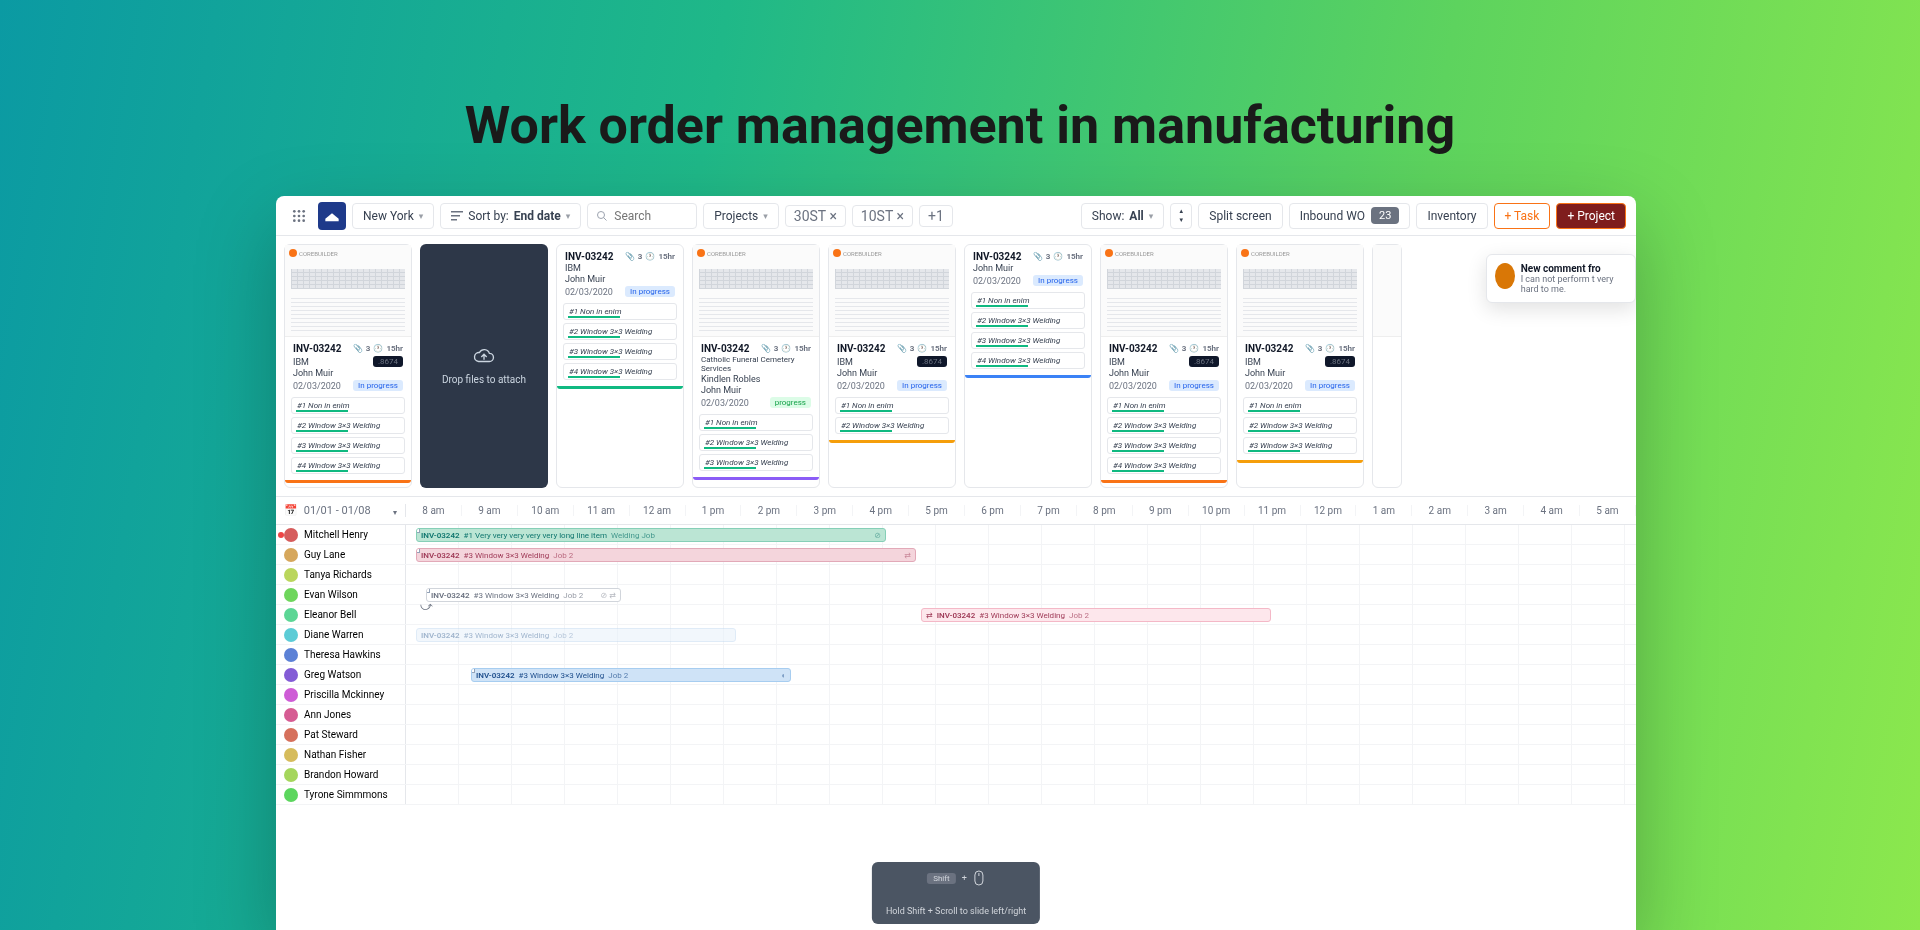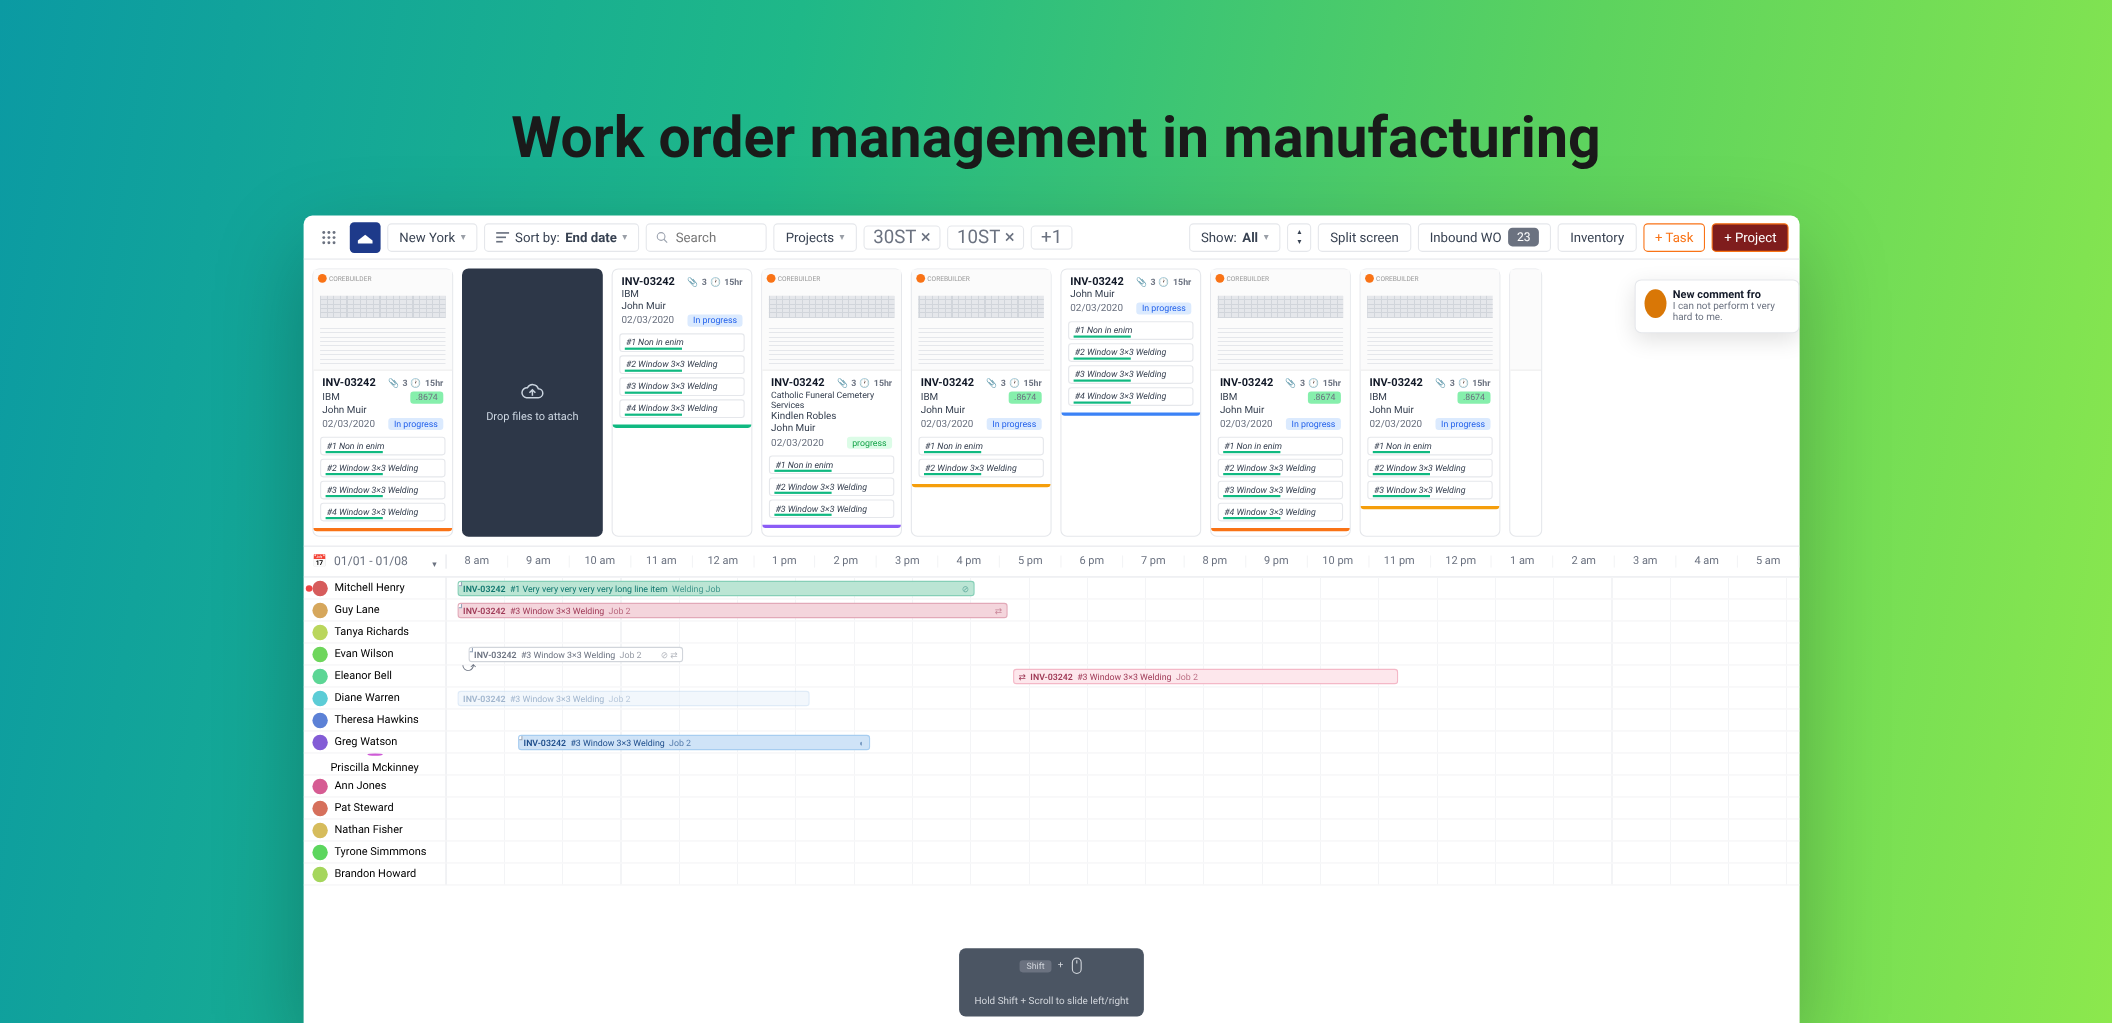--- a/index.html
+++ b/index.html
@@ -9,40 +9,40 @@
 .toolbar{display:flex;align-items:center;height:40px;padding:0 10px;gap:6px;border-bottom:1px solid #e5e7eb;font-size:12px;color:#374151;}
 .tb-btn{display:flex;align-items:center;gap:5px;height:26px;padding:0 10px;border:1px solid #e5e7eb;border-radius:4px;background:#fff;cursor:pointer;font-size:12px;color:#374151;}
 .tb-btn.orange{background:#fff;border-color:#f97316;color:#f97316;}
 .tb-btn.orange-fill{background:#7f1d1d;border-color:#f97316;color:#fff;}
 .tb-btn .chev{font-size:9px;opacity:.5;}
 .tb-logo{width:28px;height:28px;background:#1e3a8a;border-radius:4px;display:flex;align-items:center;justify-content:center;}
 .tb-logo svg{width:16px;height:14px;}
 .tb-icon{width:26px;height:26px;display:flex;align-items:center;justify-content:center;color:#6b7280;}
 .tb-search{display:flex;align-items:center;gap:6px;height:26px;padding:0 8px;border:1px solid #e5e7eb;border-radius:4px;width:110px;}
 .tb-search input{border:none;outline:none;font-size:12px;width:70px;}
-.tb-chip{height:22px;padding:0 8px;border:1px solid #e5e7eb;border-radius:4px;font-size:17px;display:flex;align-items:center;color:#6b7280;}
+.tb-chip{height:22px;padding:0 8px;border:1px solid #e5e7eb;border-radius:4px;font-size:14px;display:flex;align-items:center;color:#6b7280;}
 .tb-flex{flex:1;}
 .tb-badge{background:#6b7280;color:#fff;padding:2px 8px;border-radius:4px;font-size:11px;}
 .kanban{display:flex;gap:8px;padding:8px;overflow:hidden;height:260px;}
 .card{width:128px;min-width:128px;background:#fff;border:1px solid #e5e7eb;border-radius:6px;position:relative;display:flex;flex-direction:column;}
 .card-thumb{height:92px;background:#fbfbfb;border-bottom:1px solid #eee;position:relative;padding:4px;}
 .thumb-logo{font-size:6px;color:#999;display:flex;align-items:center;gap:2px;}
 .thumb-logo::before{content:"";width:8px;height:8px;background:#f97316;border-radius:50%;}
 .thumb-grid{position:absolute;left:6px;right:6px;top:24px;height:20px;background:repeating-linear-gradient(90deg,#d1d5db 0,#d1d5db 1px,transparent 1px,transparent 6px),repeating-linear-gradient(0deg,#d1d5db 0,#d1d5db 1px,transparent 1px,transparent 4px);background-color:#e5e7eb;}
 .thumb-lines{position:absolute;left:6px;right:6px;top:50px;height:36px;background:repeating-linear-gradient(0deg,#e5e7eb 0,#e5e7eb 1px,transparent 1px,transparent 4px);}
 .card-hdr{padding:6px 8px 2px;font-size:10px;}
 .card-inv{font-weight:700;color:#111827;display:flex;align-items:center;justify-content:space-between;}
 .card-meta{display:flex;gap:3px;font-size:8px;color:#6b7280;align-items:center;}
 .card-meta .clip::before{content:"📎";font-size:8px;}
 .card-meta .clk::before{content:"🕐";font-size:8px;}
 .card-sub{font-size:9px;color:#374151;margin-top:1px;}
 .card-date{font-size:9px;color:#6b7280;}
 .card-status{display:inline-block;font-size:8px;padding:1px 5px;border-radius:3px;background:#dbeafe;color:#2563eb;margin-left:auto;}
 .card-row{display:flex;align-items:center;justify-content:space-between;margin-top:2px;}
-.card-pill{font-size:8px;background:#86efac;color:#6b7280;padding:1px 5px;border-radius:3px;text-align:center;}
+.card-pill{font-size:8px;background:#0f172a;color:#6b7280;padding:1px 5px;border-radius:3px;text-align:center;}
 .card-tasks{padding:4px 6px 6px;display:flex;flex-direction:column;gap:3px;font-style:italic;}
 .task{font-size:8px;padding:3px 5px;border:1px solid #e5e7eb;border-radius:3px;color:#374151;position:relative;}
 .task::after{content:"";position:absolute;left:4px;right:50%;bottom:1px;height:2px;background:#10b981;}
 .card-bar{height:3px;border-radius:0 0 6px 6px;}
 .bar-orange{background:#f97316;}
 .bar-green{background:#10b981;}
 .bar-purple{background:#8b5cf6;}
 .bar-blue{background:#3b82f6;}
 .bar-yellow{background:#f59e0b;}
 .card-drop{width:128px;min-width:128px;background:#2d3748;border-radius:6px;display:flex;flex-direction:column;align-items:center;justify-content:center;color:#cbd5e0;font-size:10px;gap:8px;}
@@ -527,21 +527,21 @@
             <div class="tl-bar tl-blue" style="left: 65px; width: 320px;">
               <div class="tl-handle"></div>
               <span class="inv">INV-03242</span>
               <span>#3 Window 3×3 Welding</span>
               <span style="opacity: 0.7;">Job 2</span>
               <span class="tl-icon">◐</span>
             </div>
           </div>
         </div>
         <div class="sch-row">
-          <div class="sch-person" style="position: relative; flex-direction: column;">
+          <div class="sch-person" style="position: relative;">
             <div class="sch-avatar" style="background: rgb(206, 92, 214);"></div>
             <span>Priscilla Mckinney</span>
           </div>
           <div class="sch-timeline"></div>
         </div>
         <div class="sch-row">
           <div class="sch-person" style="position: relative;">
             <div class="sch-avatar" style="background: rgb(214, 92, 147);"></div>
             <span>Ann Jones</span>
           </div>
@@ -556,29 +556,29 @@
         </div>
         <div class="sch-row">
           <div class="sch-person" style="position: relative;">
             <div class="sch-avatar" style="background: rgb(214, 188, 92);"></div>
             <span>Nathan Fisher</span>
           </div>
           <div class="sch-timeline"></div>
         </div>
         <div class="sch-row">
           <div class="sch-person" style="position: relative;">
+            <div class="sch-avatar" style="background: rgb(165, 214, 92);"></div>
+            <span>Brandon Howard</span>
+          </div>
+          <div class="sch-timeline"></div>
+        </div>
+        <div class="sch-row">
+          <div class="sch-person" style="position: relative;">
             <div class="sch-avatar" style="background: rgb(92, 214, 94);"></div>
             <span>Tyrone Simmmons</span>
-          </div>
-          <div class="sch-timeline"></div>
-        </div>
-        <div class="sch-row">
-          <div class="sch-person" style="position: relative;">
-            <div class="sch-avatar" style="background: rgb(165, 214, 92);"></div>
-            <span>Brandon Howard</span>
           </div>
           <div class="sch-timeline"></div>
         </div>
       </div>
   </div>
 
   <div class="hint">
     <div class="hint-top">
       <span class="hint-key">Shift</span>
       <span>+</span>

